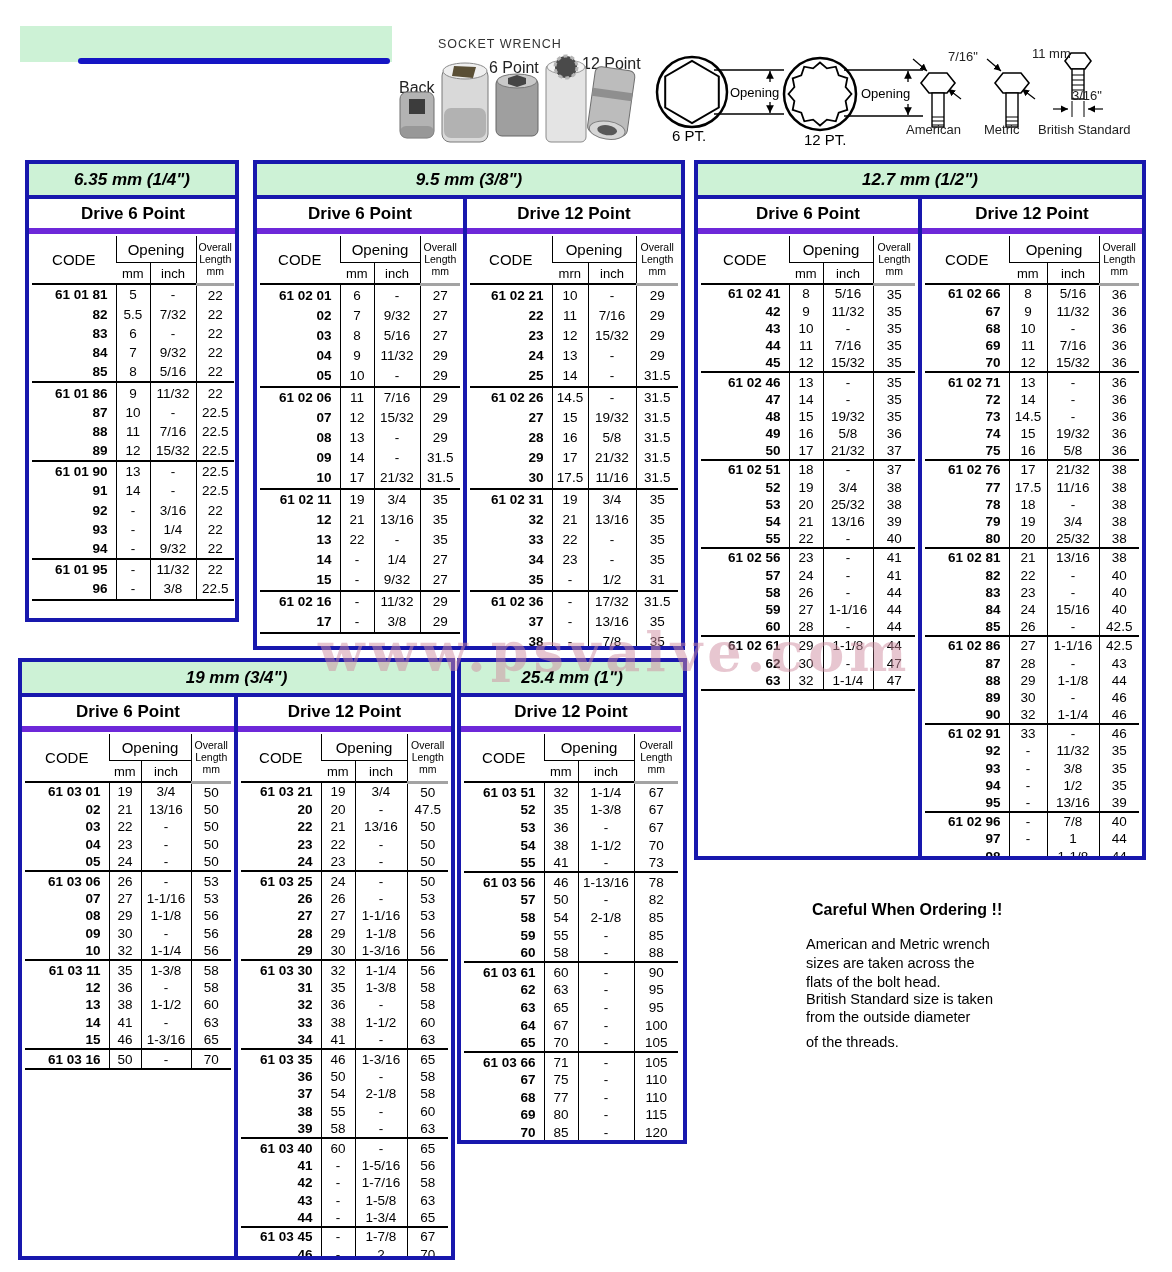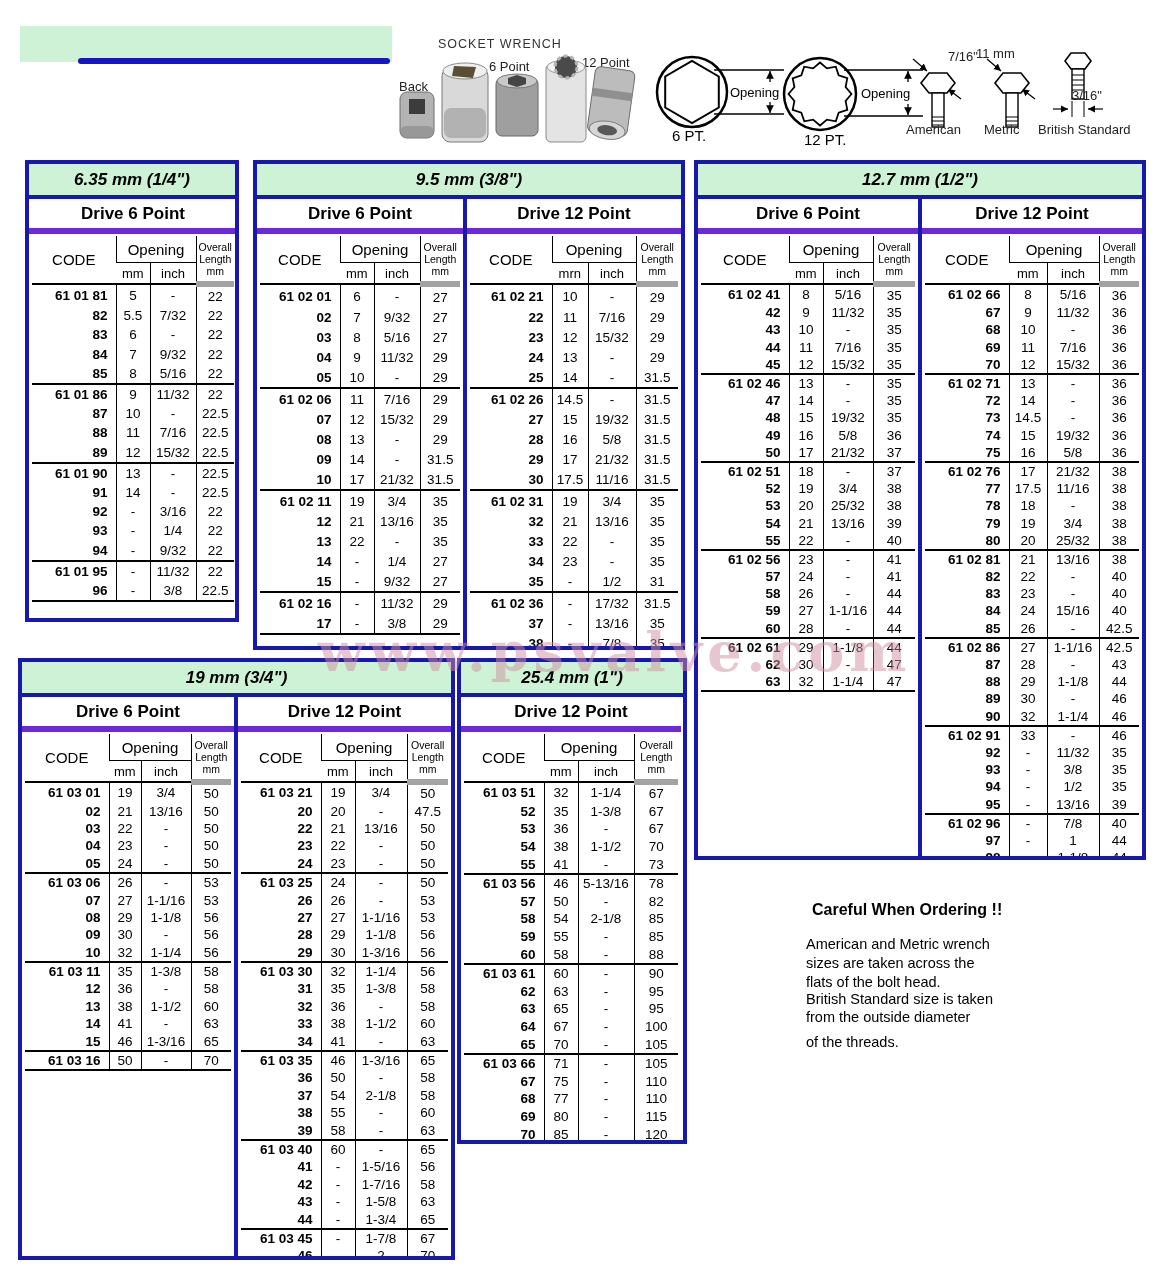--- a/index.html
+++ b/index.html
@@ -4,40 +4,40 @@
 <style>
   html,body{margin:0;padding:0;background:#fff;}
   .sheet{position:relative;width:1172px;height:1272px;background:#fff;overflow:hidden;
          font-family:"Liberation Sans",sans-serif;color:#000;}
 
   
   .title-band{position:absolute;left:20px;top:26px;width:372px;height:36px;background:#cdf2d6;}
   .title-text{position:absolute;left:38px;top:27px;font-size:25px;font-weight:bold;font-style:italic;color:#0a3a12;letter-spacing:.5px;}
   .title-underline{position:absolute;left:78px;top:58px;width:312px;height:6px;background:#1515c4;border-radius:3px;}
   .subs{position:absolute;left:46px;top:68px;font-size:15px;line-height:19px;color:#111;}
-  .lbl{position:absolute;font-size:13px;color:#222;white-space:nowrap;}
+  .lbl{position:absolute;font-size:16px;color:#222;white-space:nowrap;}
   .lbl.big{font-size:12.5px;letter-spacing:1px;color:#333;}
   .lbl.std{font-size:13px;}
 
   
   .tblbox{position:absolute;box-sizing:border-box;border:4px solid #1818ad;background:#fff;overflow:hidden;}
   .size-band{background:#cdf2d6;border-bottom:4px solid #1818ad;text-align:center;
              font-style:italic;font-weight:bold;font-size:17px;height:31px;line-height:31px;}
   .sections{display:flex;align-items:stretch;height:100%;}
   .section{flex:0 0 auto;}
   .section + .section{border-left:4px solid #1818ad;}
   .drive-band{border-bottom:6px solid #6d28d9;text-align:center;font-weight:bold;font-size:17px;height:29px;line-height:29px;}
   .twrap{padding:2px 3px 6px 3px;}
   table.grid{border-collapse:collapse;table-layout:fixed;border-bottom:2px solid #000;}
   .grid th{font-weight:normal;padding:0;}
   .grid td{padding:0;font-size:13.5px;}
   th.code-h{font-size:15px;border-bottom:2px solid #000;}
   th.open-h{font-size:15px;border-bottom:1px solid #000;height:26px;}
   th.sub-h{font-size:13px;border-bottom:2px solid #000;height:20px;}
-  th.len-h{font-size:10.5px;line-height:12px;border-bottom:6px solid #a3a3a3;}
+  th.len-h{font-size:10.5px;line-height:12px;border-bottom:3px solid #a3a3a3;}
   .vl{border-left:1px solid #000;}
   td.code{font-weight:bold;text-align:right;padding-right:8px;}
   td.num{text-align:center;}
   tr.gf td{border-top:2px solid #000;}
   .t0 td{height:19.2px;} .t1 td{height:20px;} .t2 td{height:17.2px;}
   .t3 td{height:17.4px;} .t4 td{height:17.6px;}
 
   
   .notice-title{position:absolute;left:812px;top:901px;font-size:16px;font-weight:bold;}
   .notice-line{position:absolute;left:806px;font-size:14.5px;}
@@ -141,21 +141,21 @@
       <polygon points="2,8 8,0 22,0 28,8 22,16 8,16" fill="#fff" stroke="#000" stroke-width="1.6"></polygon>
       <rect x="9" y="16" width="12" height="30" fill="#fff" stroke="#000" stroke-width="1.4"></rect>
       <path d="M9,22 h12 M9,27 h12 M9,32 h12 M9,37 h12" stroke="#000" stroke-width="1"></path>
       <line x1="-10" y1="56" x2="5" y2="56" stroke="#000" stroke-width="1.2" marker-end="url(#ah)"></line>
       <line x1="40" y1="56" x2="25" y2="56" stroke="#000" stroke-width="1.2" marker-end="url(#ah)"></line>
       <line x1="9" y1="48" x2="9" y2="64" stroke="#000" stroke-width="1"></line>
       <line x1="21" y1="48" x2="21" y2="64" stroke="#000" stroke-width="1"></line>
     </g>
   </svg>
   <span class="lbl std" style="left:948px;top:49px;">7/16"</span>
-  <span class="lbl std" style="left:976px;top:46px;">11 mm</span>
+  <span class="lbl std" style="left:1032px;top:46px;">11 mm</span>
   <span class="lbl std" style="left:1072px;top:88px;">3/16"</span>
   <span class="lbl std" style="left:906px;top:122px;">American</span>
   <span class="lbl std" style="left:984px;top:122px;">Metric</span>
   <span class="lbl std" style="left:1038px;top:122px;">British Standard</span>
 
   <div class="tblbox t0" style="left:25px;top:160px;width:214px;height:462px;">
     <div class="size-band">6.35 mm (1/4")</div>
     <div class="sections">
       <div class="section">
           <div class="drive-band">Drive 6 Point</div>
@@ -1311,21 +1311,21 @@
                 </tr>
                 <tr class="">
                   <td class="code">55</td>
                   <td class="num vl">41</td>
                   <td class="num vl">-</td>
                   <td class="num vl">73</td>
                 </tr>
                 <tr class="gf">
                   <td class="code">61 03 56</td>
                   <td class="num vl">46</td>
-                  <td class="num vl">5-13/16</td>
+                  <td class="num vl">1-13/16</td>
                   <td class="num vl">78</td>
                 </tr>
                 <tr class="">
                   <td class="code">57</td>
                   <td class="num vl">50</td>
                   <td class="num vl">-</td>
                   <td class="num vl">82</td>
                 </tr>
                 <tr class="">
                   <td class="code">58</td>

